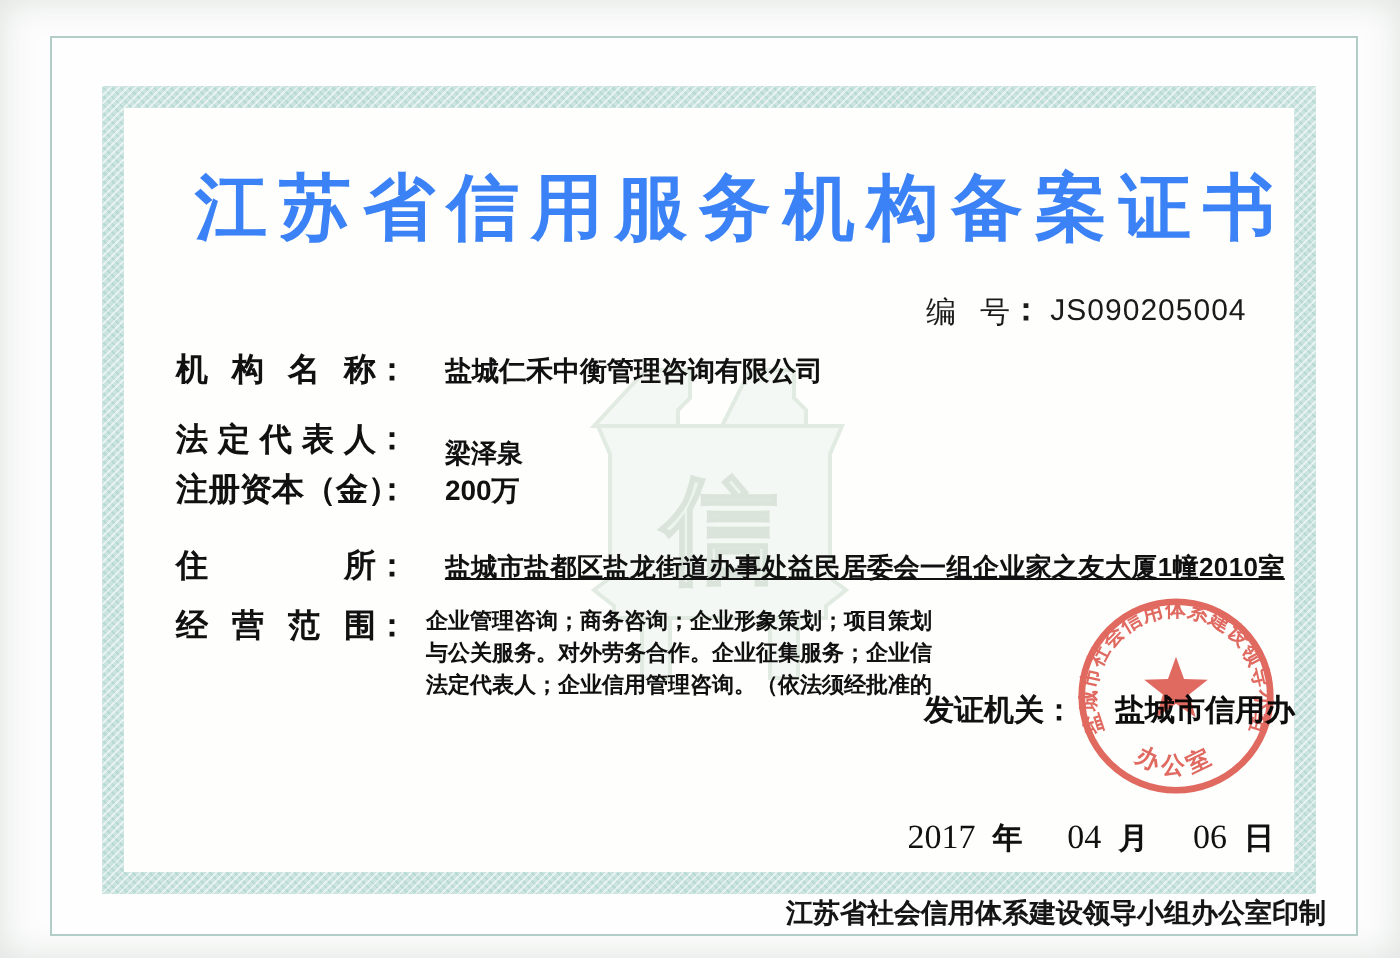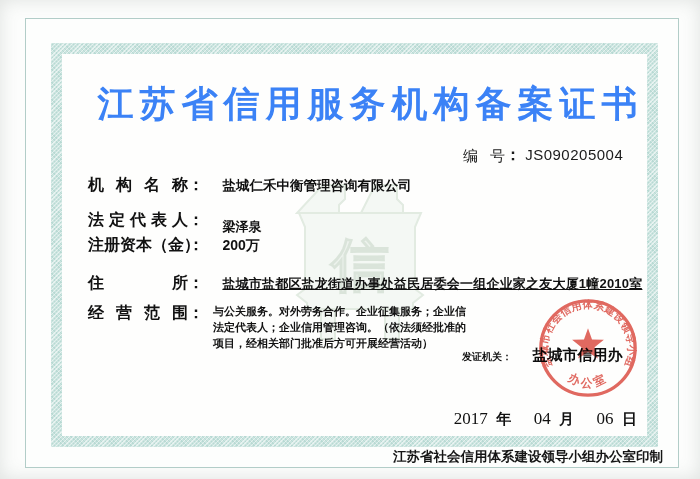--- a/index.html
+++ b/index.html
@@ -28,21 +28,21 @@
   .row-org{top:121px}   .row-org .fvalue{font-size:13.5px;}
   .row-legal{top:151px} .row-legal .fvalue{font-size:13px;margin-top:13px;}
   .row-cap{top:181px}   .row-cap .fvalue{font-size:14px;}
   .row-addr{top:219px}  .row-addr .fvalue{font-size:13px;letter-spacing:.2px;text-decoration:underline;}
   .row-scope{top:249px}
   .scope-lines{position:absolute;left:151px;top:249px;width:248px;font-size:11px;font-weight:700;
                line-height:16px;color:#111;}
   .scope-lines div{white-space:nowrap;}
   
   .issuer{position:absolute;left:400px;top:292px;white-space:nowrap;z-index:3;}
-  .issuer .ilabel{font-size:10px;font-weight:600;color:#111;}
+  .issuer .ilabel{font-size:15px;font-weight:600;color:#111;}
   .issuer .ival{font-size:15px;font-weight:700;color:#0d0d0d;margin-left:16px;margin-top:16px;}
   
   .dateline{position:absolute;top:355px;right:8px;white-space:nowrap;color:#111;}
   .dateline .num{font-family:"Liberation Serif","DejaVu Serif",serif;font-size:17px;}
   .dateline .unit{font-size:15px;font-weight:600;margin:0 2px 0 4px;}
   .dateline .gap{display:inline-block;width:16px;}
   
   .footer{position:absolute;top:448px;right:37px;font-size:13.5px;font-weight:700;color:#151515;white-space:nowrap;margin-left:48px;}
   
   .watermark{position:absolute;left:223px;top:127px;width:150px;height:168px;z-index:0;opacity:.9;}
@@ -98,23 +98,23 @@
 
         <div class="row row-addr">
           <span class="flabel">住所</span><span class="colon">：</span>
           <span class="fvalue">盐城市盐都区盐龙街道办事处益民居委会一组企业家之友大厦1幢2010室</span>
         </div>
 
         <div class="row row-scope">
           <span class="flabel">经营范围</span><span class="colon">：</span>
         </div>
         <div class="scope-lines">
+          <div>企业管理咨询；商务咨询；企业形象策划；项目策划</div>
           <div>与公关服务。对外劳务合作。企业征集服务；企业信</div>
           <div>法定代表人；企业信用管理咨询。（依法须经批准的</div>
-          <div>项目，经相关部门批准后方可开展经营活动）</div>
         </div>
 
         <div class="issuer">
           <span class="ilabel"><span>发证机关</span><span>：</span></span>
           <span class="ival">盐城市信用办</span>
         </div>
 
         <div class="dateline">
           <span class="num">2017</span>
           <span class="unit">年</span><span class="gap"></span>

